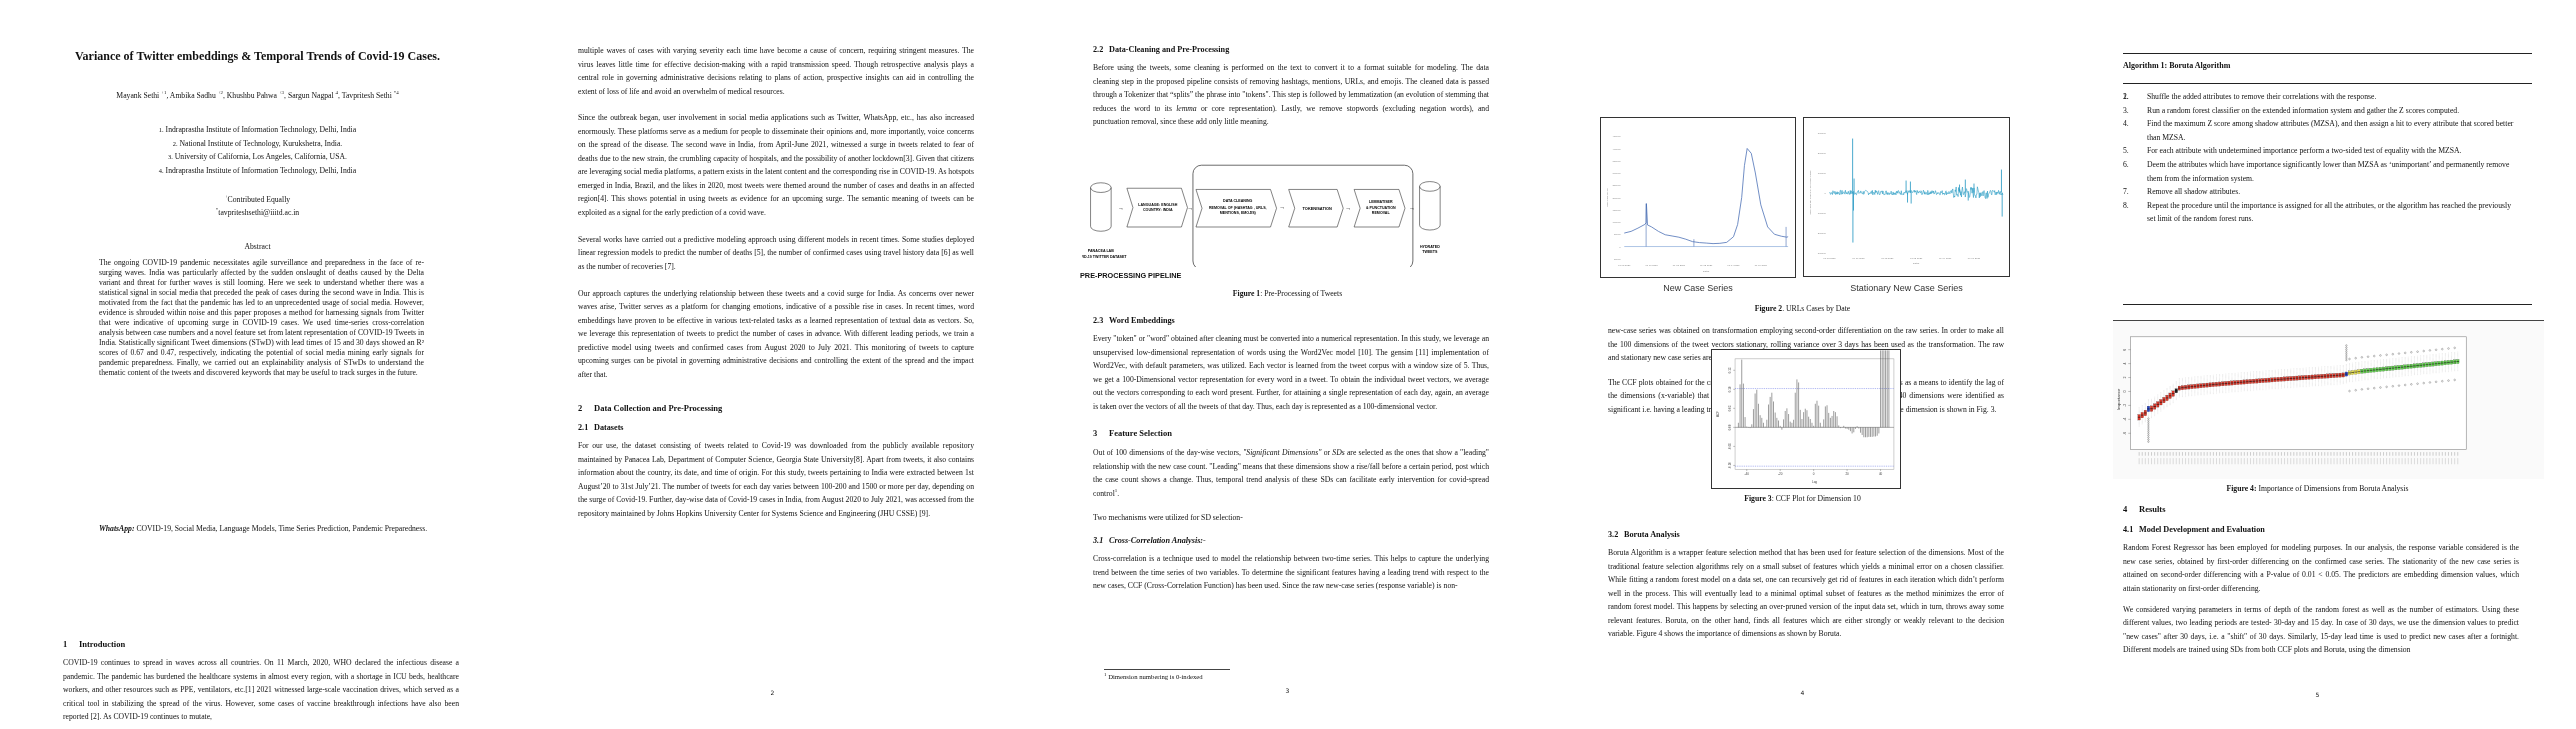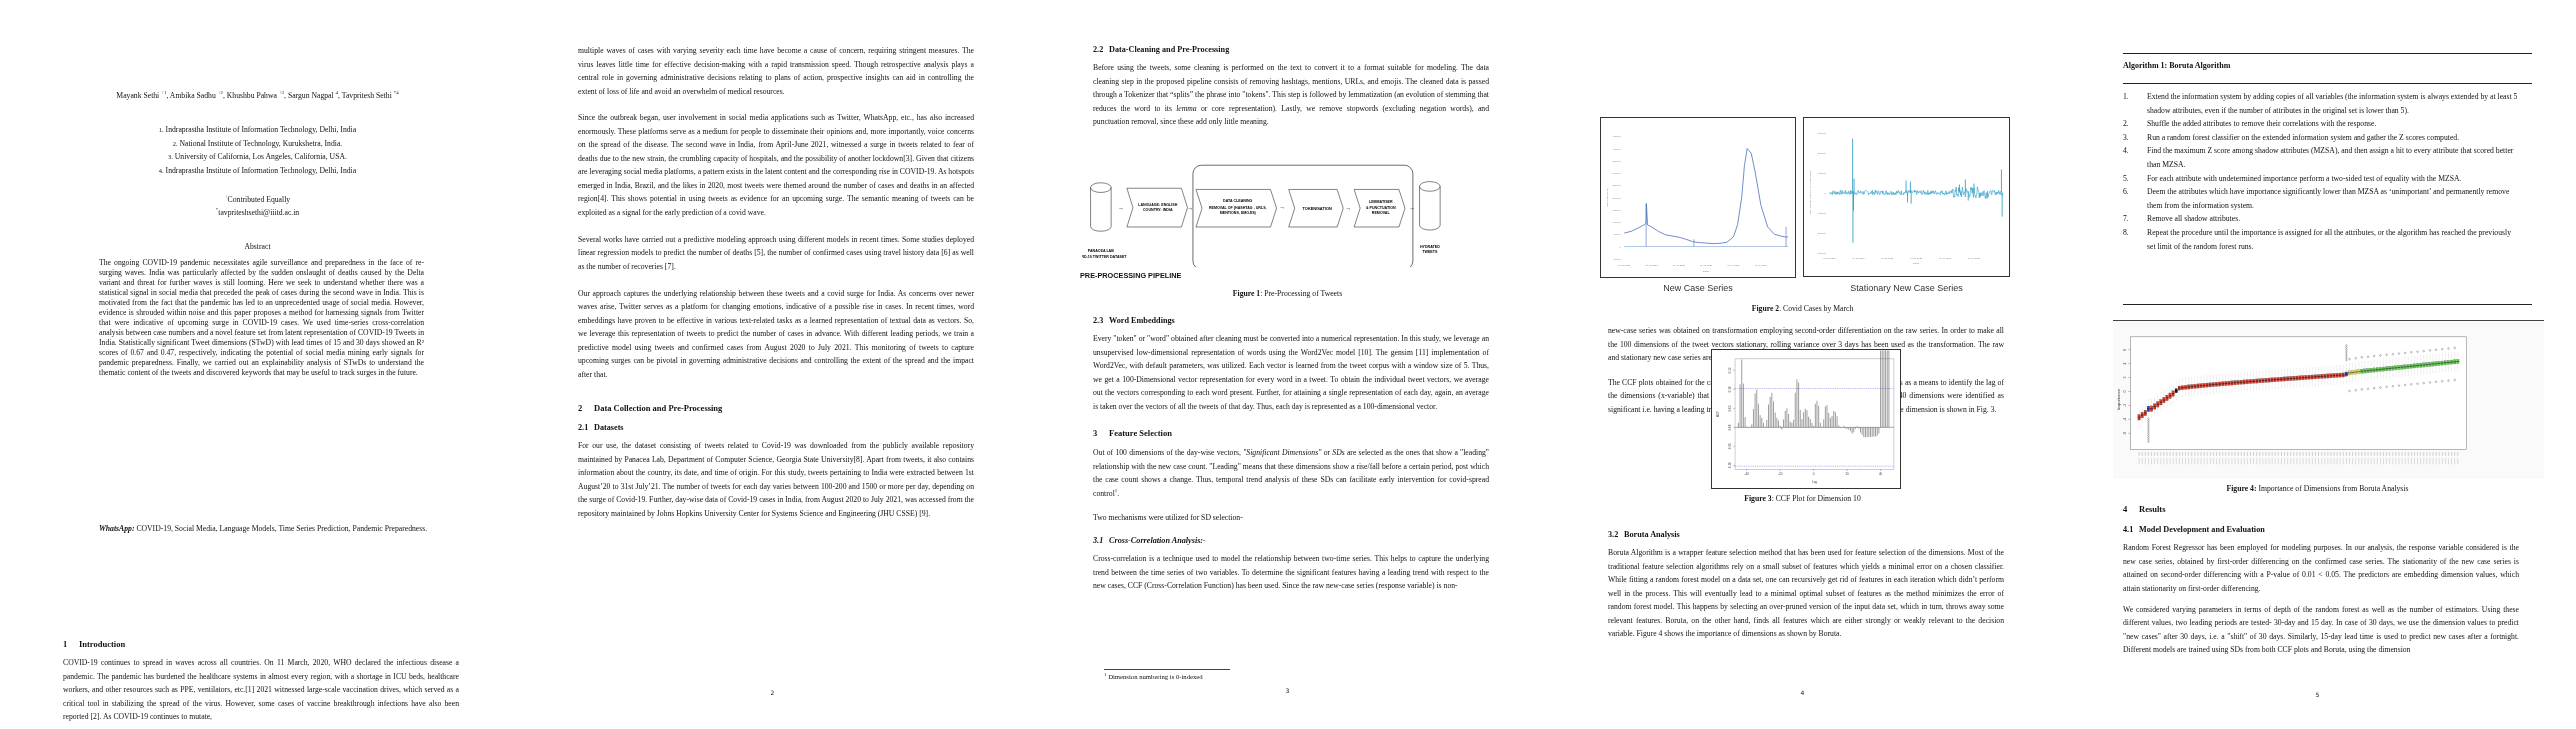--- a/index.html
+++ b/index.html
@@ -36,20 +36,21 @@
   .algo-list li .n { position: absolute; left: 0; top: 0; }
   svg text { font-family: "Liberation Sans", sans-serif; }
   .diag-text { font-family: "Liberation Sans", sans-serif; font-weight: bold; }
 </style>
 </head>
 <body>
 
 <div class="pages">
 
   <div class="page">
+    <h1 class="title">Variance of Twitter embeddings &amp; Temporal Trends of Covid-19 Cases.</h1>
     <div class="authors">
       <span><span>Mayank Sethi</span> <sup>+1</sup></span>,
       <span><span>Ambika Sadhu</span> <sup>+2</sup></span>,
       <span><span>Khushbu Pahwa</span> <sup>+3</sup></span>,
       <span><span>Sargun Nagpal</span> <sup>4</sup></span>,
       <span><span>Tavpritesh Sethi</span> <sup>*4</sup></span>
     </div>
     <div class="affils">
       <div><small>1.</small> <span>Indraprastha Institute of Information Technology, Delhi, India</span></div>
       <div><small>2.</small> <span>National Institute of Technology, Kurukshetra, India.</span></div>
@@ -217,21 +218,21 @@
           <line x1="256.5" x2="256.5" y1="123" y2="109.8" stroke="#2a9bc4" stroke-width="1.4"></line>
           <line x1="266.0333333333333" x2="266.0333333333333" y1="123" y2="101.55000000000001" stroke="#2a9bc4" stroke-width="1.4"></line>
           <line x1="270.79999999999995" x2="270.79999999999995" y1="123" y2="136.2" stroke="#2a9bc4" stroke-width="1.4"></line>
           <line x1="280.33333333333337" x2="280.33333333333337" y1="123" y2="108.15" stroke="#2a9bc4" stroke-width="1.4"></line>
           <line x1="325.6166666666667" x2="325.6166666666667" y1="123" y2="85.05000000000001" stroke="#2a9bc4" stroke-width="1.4"></line>
           <line x1="326.8083333333333" x2="326.8083333333333" y1="123" y2="162.6" stroke="#2a9bc4" stroke-width="1.4"></line>
         </svg>
     </div>
     <div class="abs" style="left:55px; width:196px; text-align:center; top:283px; font-family:'Liberation Sans',sans-serif; font-size:9px; color:#333;">New Case Series</div>
     <div class="abs" style="left:258px; width:207px; text-align:center; top:283px; font-family:'Liberation Sans',sans-serif; font-size:9px; color:#333;">Stationary New Case Series</div>
-    <div class="abs caption" style="left:0; width:515px; top:304px;"><b>Figure 2</b><span>. Covid Cases by March</span></div>
+    <div class="abs caption" style="left:0; width:515px; top:304px;"><b>Figure 2</b><span>. URLs Cases by Date</span></div>
     <div class="content" style="top:324px;">
       <p class="body">new-case series was obtained on transformation employing second-order differentiation on the raw series. In order to make all the 100 dimensions of the tweet vectors stationary, rolling variance over 3 days has been used as the transformation. The raw and stationary new case series are as shown in Fig. 2.</p>
       <p class="body" style="margin-top:11px;">The CCF plots obtained for the cross-correlation between the dimensions and new-cases serves as a means to identify the lag of the dimensions (x-variable) that might be useful predictors for the new-cases (y-variable). 40 dimensions were identified as significant i.e. having a leading trend with respect to the new-cases. The CCF plot for one of the dimension is shown in Fig. 3.</p>
     </div>
 
     <div class="abs fig-frame" style="left:166px; top:349px; width:190px; height:140px; border-width:0.7px;">
       <svg id="fig3" width="188" height="139" viewBox="0 0 310 228">
           <rect x="38" y="14" width="262" height="182" fill="none" stroke="#999" stroke-width="0.8"></rect>
           <line x1="35" x2="38" y1="189.72413793103448" y2="189.72413793103448" stroke="#555" stroke-width="0.6"></line>
           <text x="32" y="189.72413793103448" font-size="5" text-anchor="middle" fill="#444" transform="rotate(-90 32 189.72413793103448)">-0.10</text>
@@ -361,21 +362,21 @@
       <p class="body" style="margin-top:7.3px;">Boruta Algorithm is a wrapper feature selection method that has been used for feature selection of the dimensions. Most of the traditional feature selection algorithms rely on a small subset of features which yields a minimal error on a chosen classifier. While fitting a random forest model on a data set, one can recursively get rid of features in each iteration which didn’t perform well in the process. This will eventually lead to a minimal optimal subset of features as the method minimizes the error of random forest model. This happens by selecting an over-pruned version of the input data set, which in turn, throws away some relevant features. Boruta, on the other hand, finds all features which are either strongly or weakly relevant to the decision variable. Figure 4 shows the importance of dimensions as shown by Boruta.</p>
     </div>
     <div class="page-num">4</div>
   </div>
 
   <div class="page">
     <div class="algo-rule" style="top:53px;"></div>
     <div class="algo-title" style="top:61px;">Algorithm 1: Boruta Algorithm</div>
     <div class="algo-rule" style="top:83px;"></div>
     <ol class="algo-list" style="top:90px;">
-      <li><span class="n">1.</span><span>Extend the information system by adding copies of all variables (the information system is always extended by at least 5 shadow attributes, even if the number of attributes in the original set is lower than 5).</span></li>
+      <li><span class="n">1.</span></li>
       <li><span class="n">2.</span><span>Shuffle the added attributes to remove their correlations with the response.</span></li>
       <li><span class="n">3.</span><span>Run a random forest classifier on the extended information system and gather the Z scores computed.</span></li>
       <li><span class="n">4.</span><span>Find the maximum Z score among shadow attributes (MZSA), and then assign a hit to every attribute that scored better than MZSA.</span></li>
       <li><span class="n">5.</span><span>For each attribute with undetermined importance perform a two-sided test of equality with the MZSA.</span></li>
       <li><span class="n">6.</span><span>Deem the attributes which have importance significantly lower than MZSA as ‘unimportant’ and permanently remove them from the information system.</span></li>
       <li><span class="n">7.</span><span>Remove all shadow attributes.</span></li>
       <li><span class="n">8.</span><span>Repeat the procedure until the importance is assigned for all the attributes, or the algorithm has reached the previously set limit of the random forest runs.</span></li>
     </ol>
     <div class="algo-rule" style="top:304px;"></div>
 

